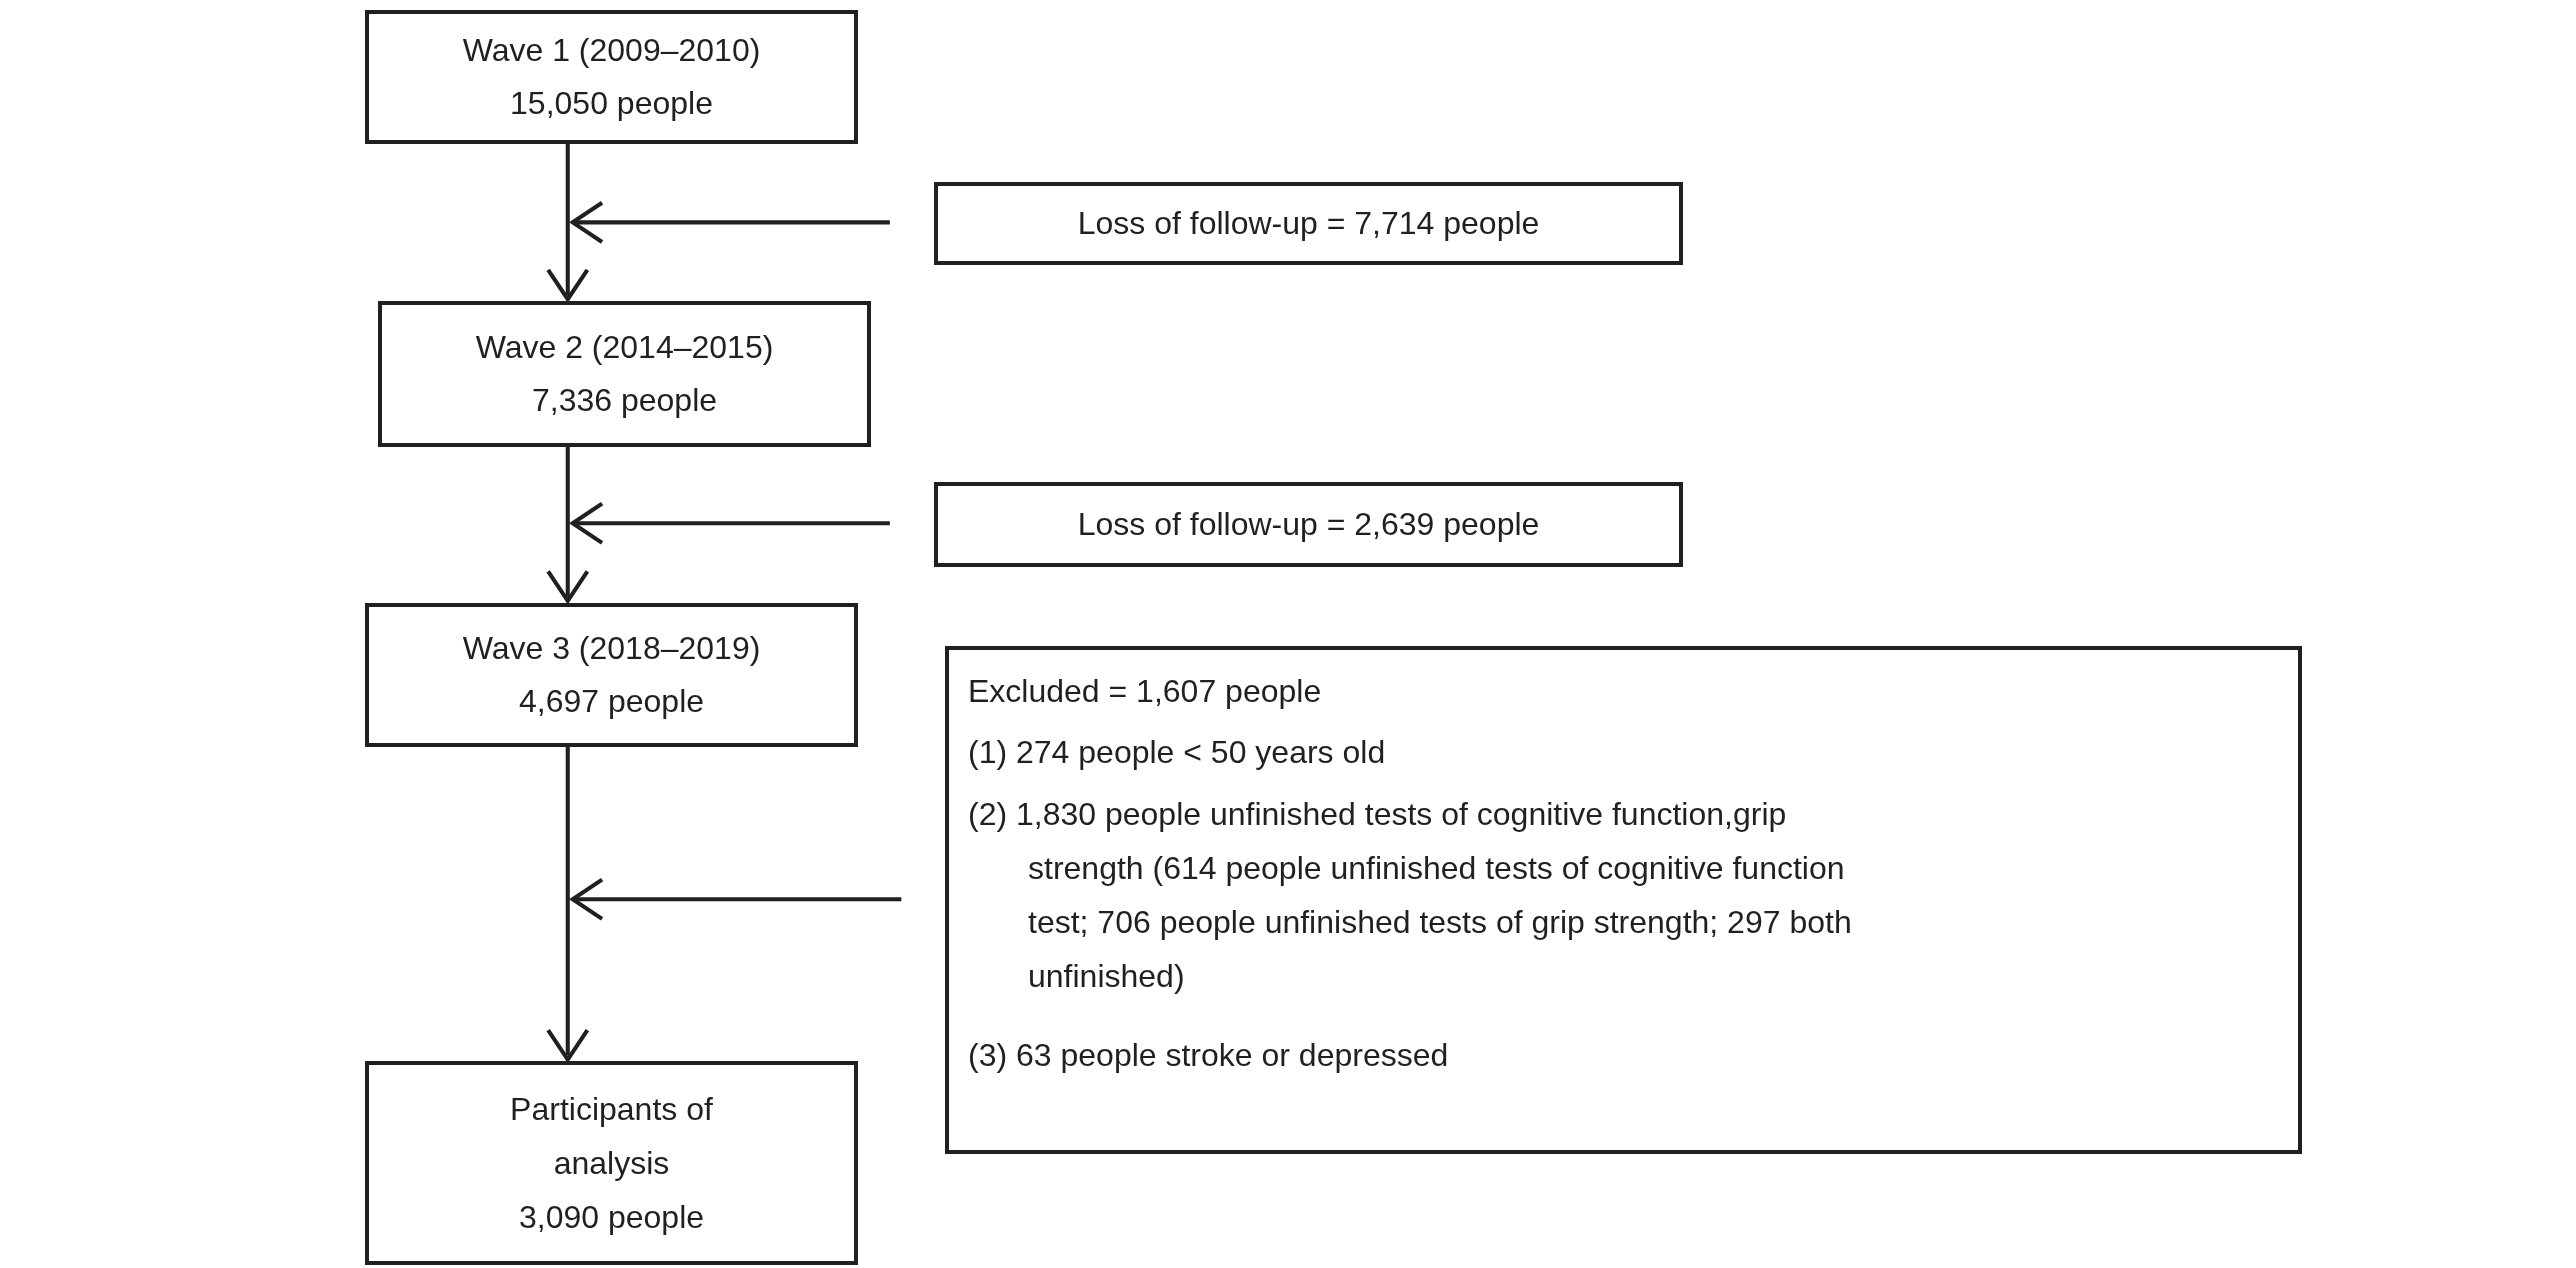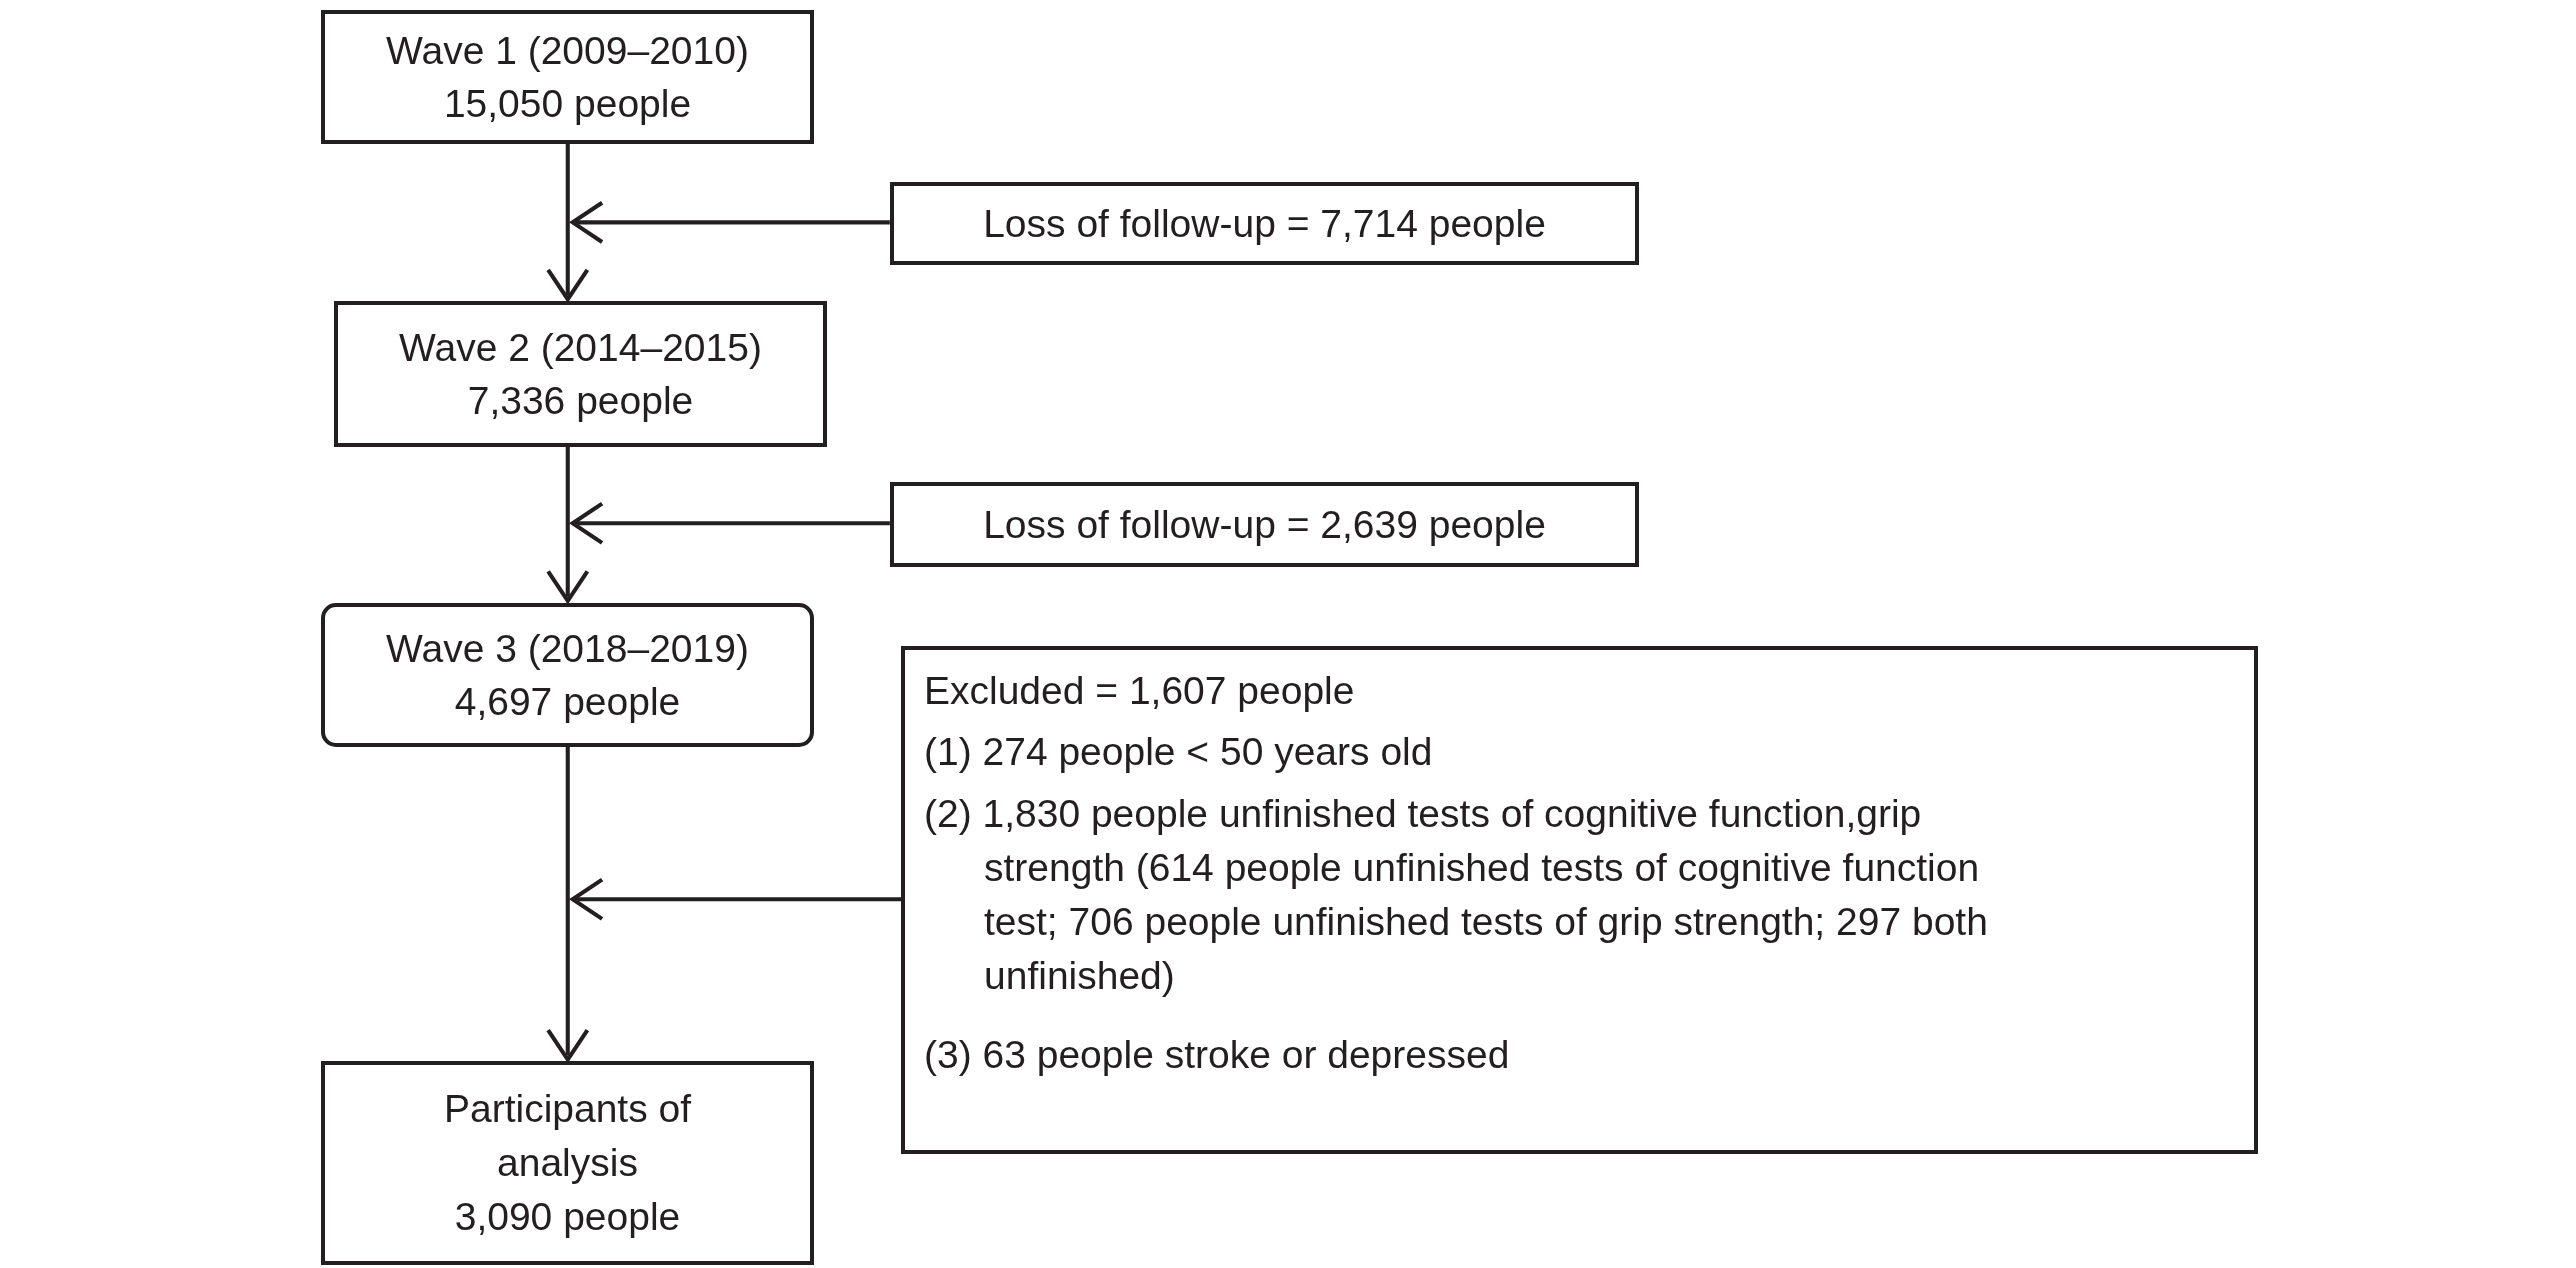--- a/index.html
+++ b/index.html
@@ -20,27 +20,28 @@
   .box {
     position: absolute;
     box-sizing: border-box;
     border: 4.9px solid #231f20;
     background: #ffffff;
     display: flex;
     flex-direction: column;
     align-items: center;
     justify-content: center;
     text-align: center;
-    font-size: 39px;
+    font-size: 32px;
     line-height: 53px;
     white-space: nowrap;
+    margin-left: 44px;
   }
   .box-wave1 { left: 321px; top: 9.8px;   width: 493px; height: 134px; }
   .box-wave2 { left: 334px; top: 301px;  width: 493px; height: 146px; }
-  .box-wave3 { left: 321px; top: 603px;  width: 493px; height: 144px; border-radius: 15px; }
+  .box-wave3 { left: 321px; top: 603px;  width: 493px; height: 144px; }
   .box-final { left: 321px; top: 1061px; width: 493px; height: 204px; line-height: 54px; }
   .box-loss1 { left: 890px; top: 182px; width: 749px; height: 83px; }
   .box-loss2 { left: 890px; top: 482px; width: 749px; height: 85px; }
   .box-excluded {
     left: 901px; top: 646px; width: 1357px; height: 508px;
     border-width: 4.1px;
     display: block;
     text-align: left;
     padding: 14px 16.4px 0 19px;
     line-height: 54px;

